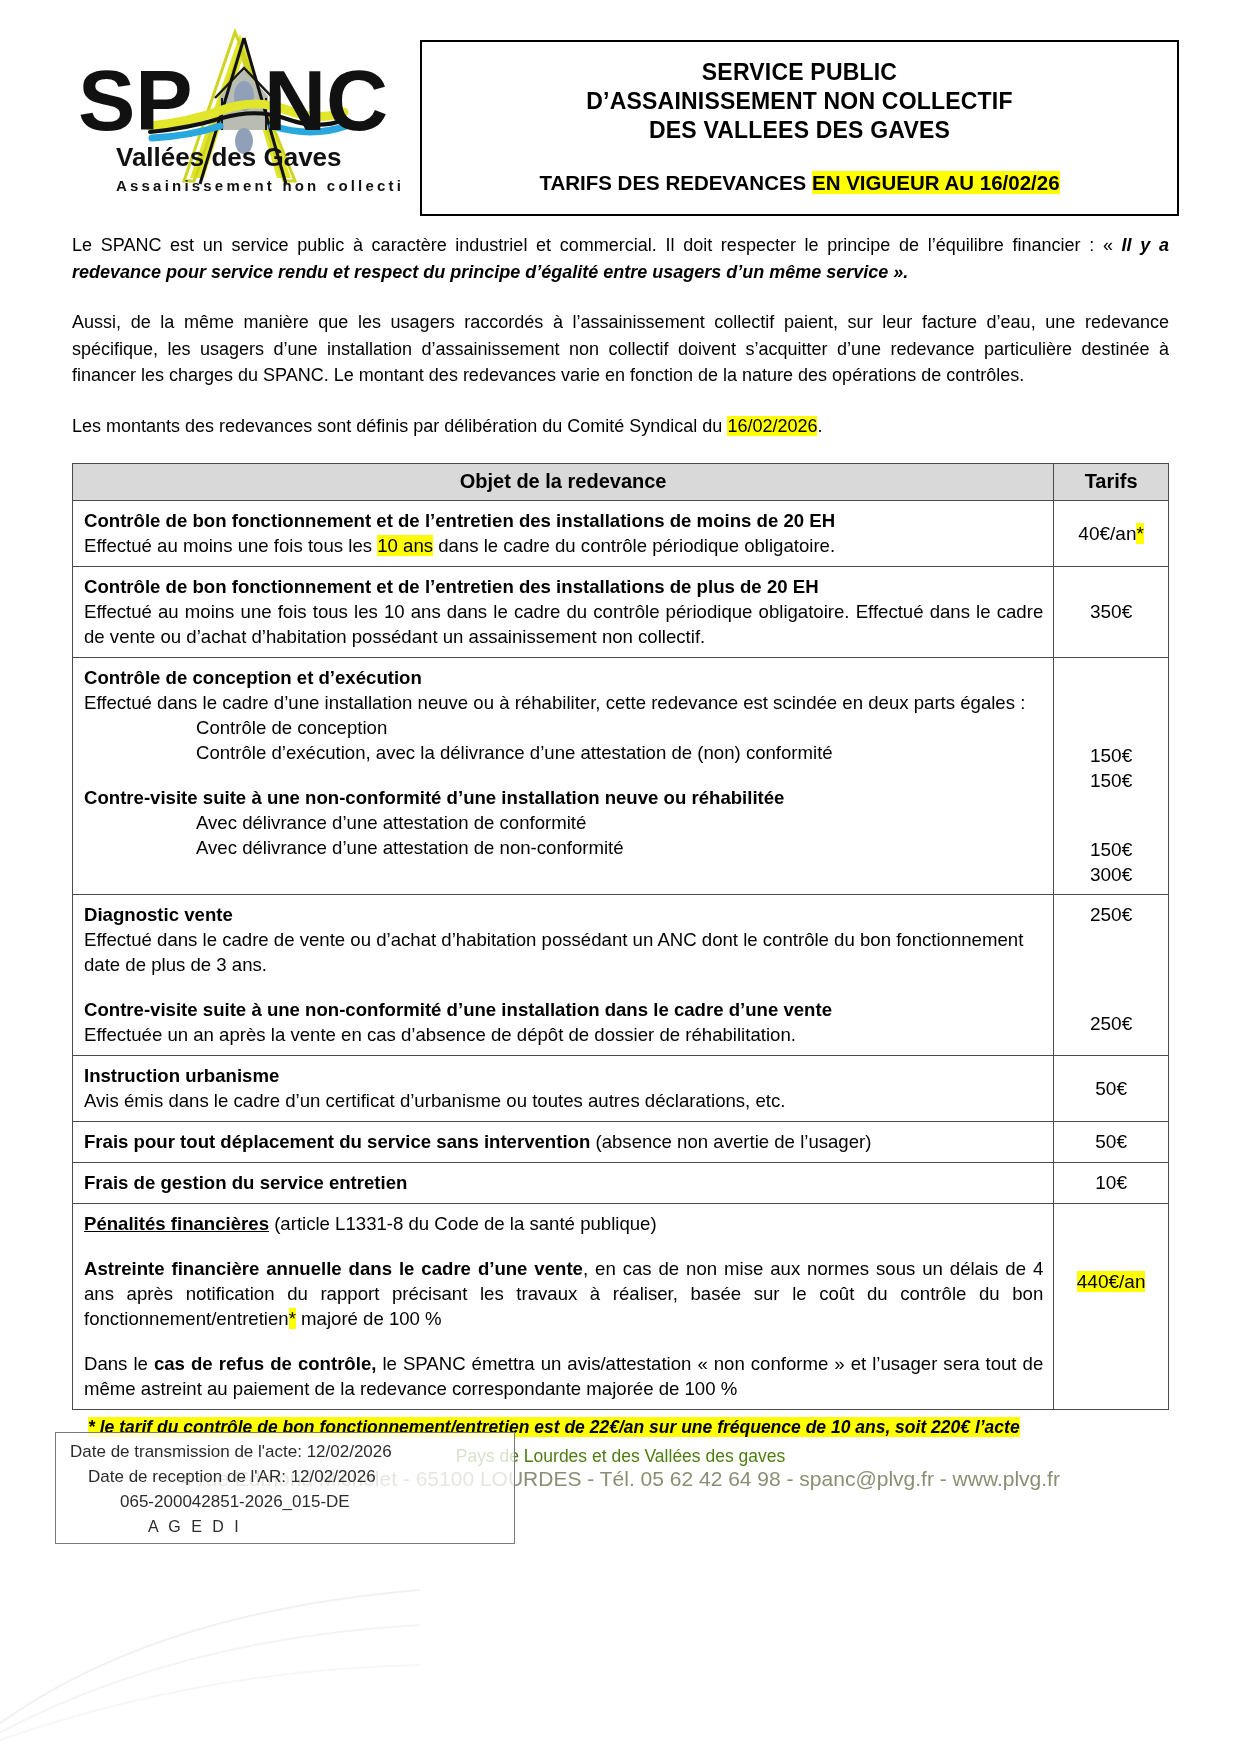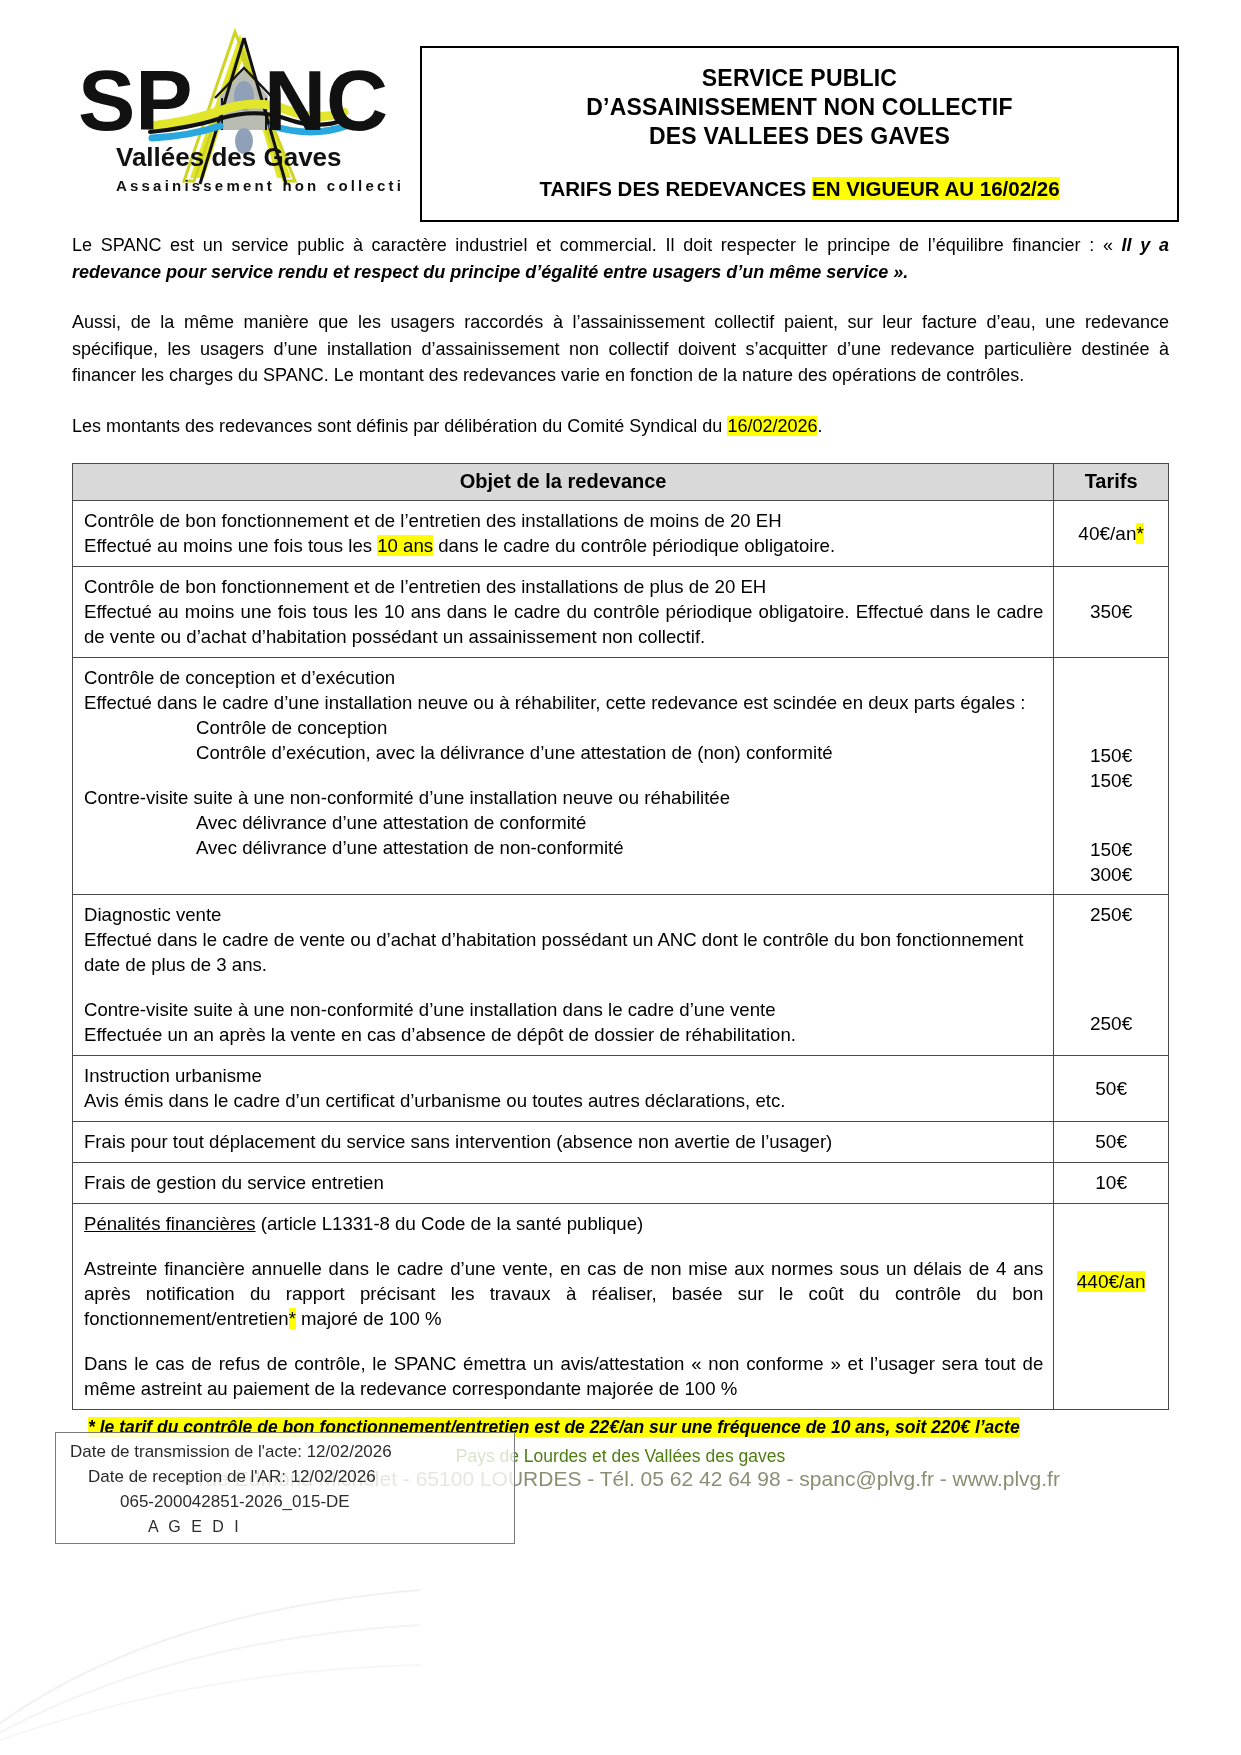--- a/index.html
+++ b/index.html
@@ -34,21 +34,21 @@
     flex: 0 0 330px;
     position: relative;
     height: 175px;
   }
   .logo-svg { display:block; }
 
   .title-box {
     flex: 1;
     border: 2px solid #000;
     margin-left: 18px;
-    margin-top: 20px;
+    margin-top: 14px;
     height: 176px;
     padding: 16px 10px 10px 10px;
     text-align: center;
   }
   .title-line {
     font-weight: bold;
     font-size: 23px;
     line-height: 29px;
     letter-spacing: 0.2px;
   }
@@ -96,21 +96,21 @@
     padding: 7px 10px 8px 11px;
     font-size: 18.6px;
     line-height: 25px;
   }
   td.tar {
     text-align: center;
     font-size: 19px;
     padding: 7px 4px;
   }
   td.tar.mid { vertical-align: middle; }
-  .b { font-weight: normal; }
+  .b { font-weight: bold; }
   .just { text-align: justify; }
   .ind { padding-left: 112px; display: block; }
   .gap { height: 20px; }
   .u { text-decoration: underline; }
   .tar-line { line-height: 25px; }
   .spacer-lines { display:block; }
 
   
   .footnote {
     font-size: 17.5px;

